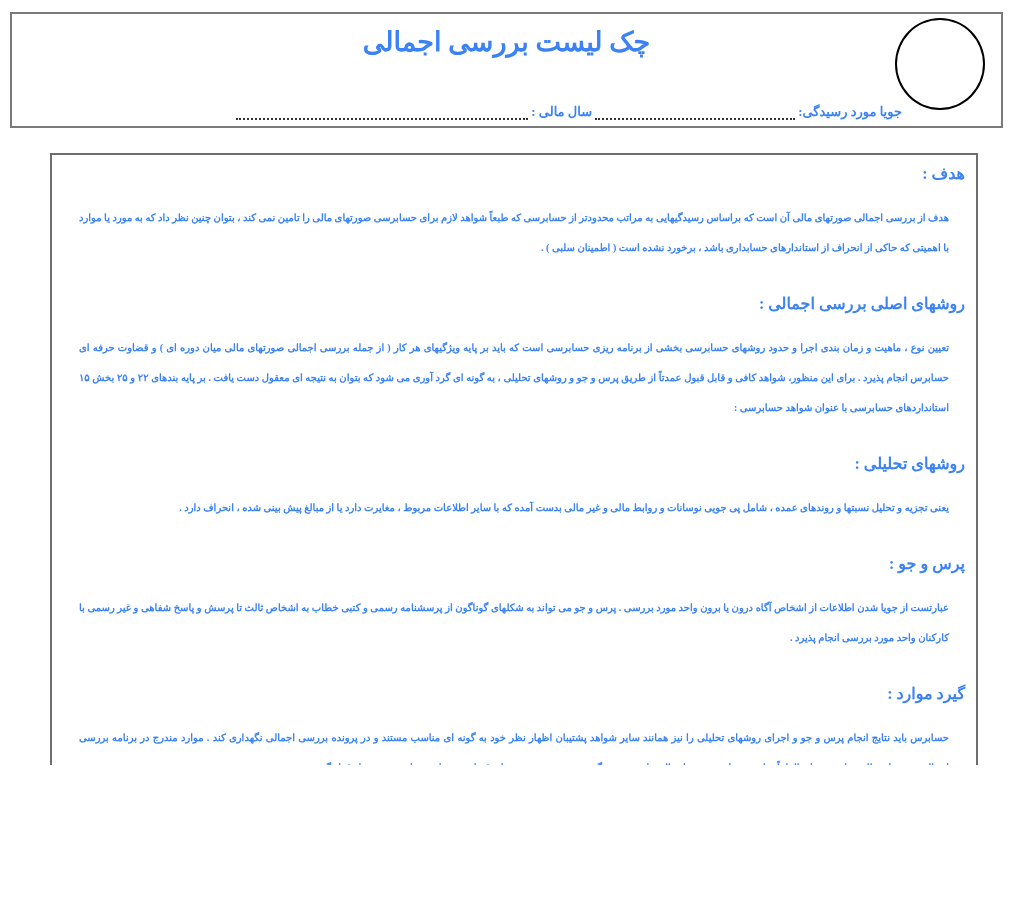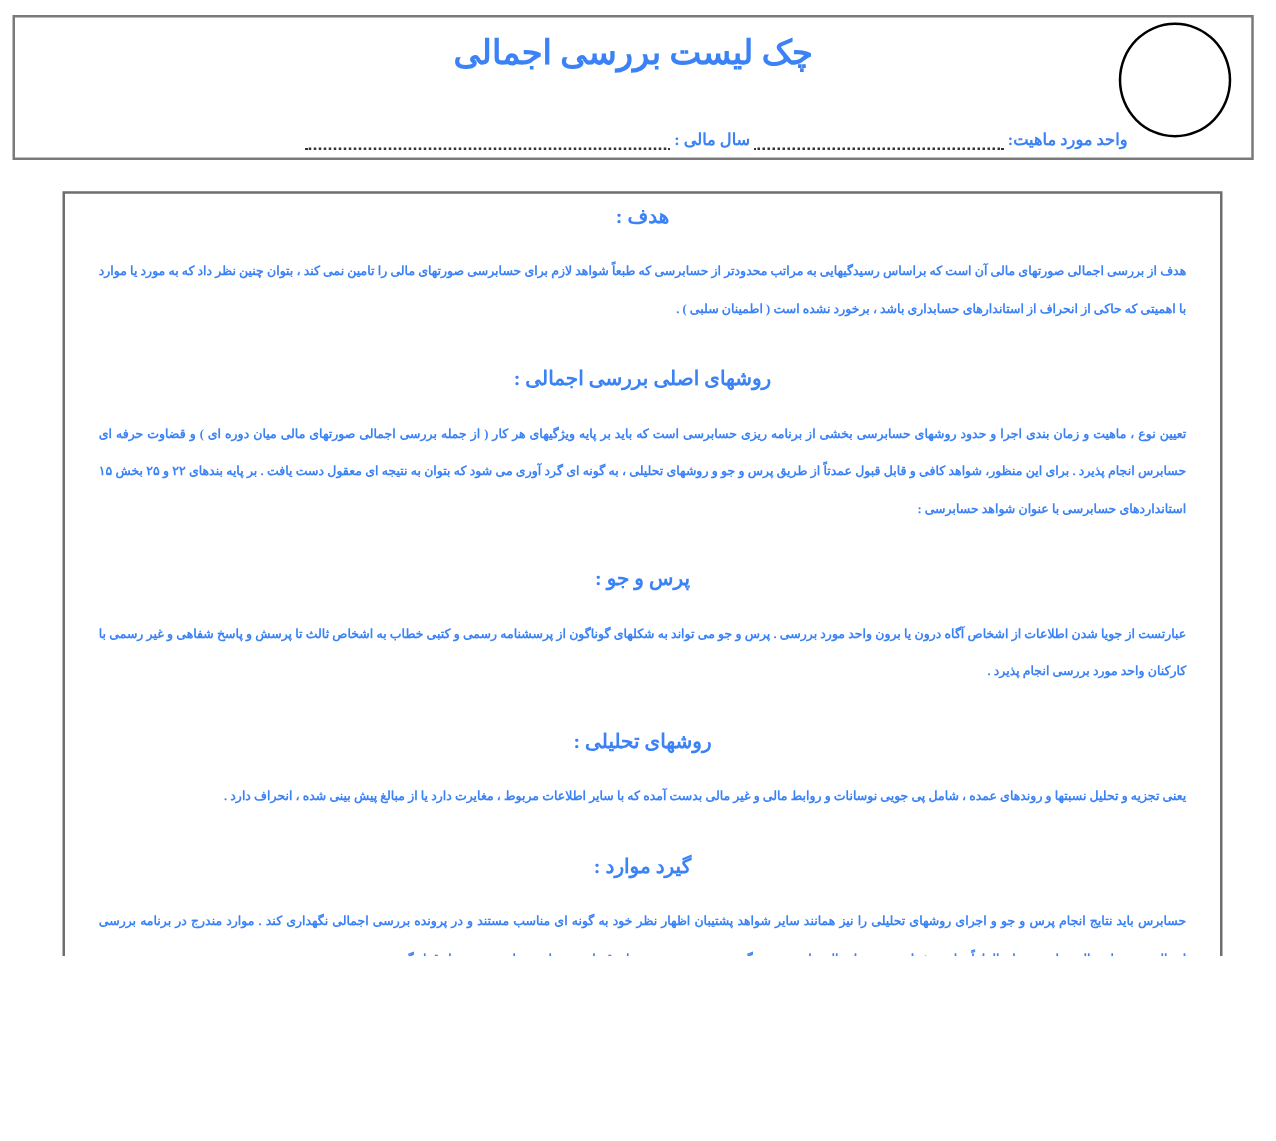--- a/index.html
+++ b/index.html
@@ -88,21 +88,21 @@
   }
   .doc-section { margin: 0; }
   .doc-section + .doc-section .section-heading {
     margin-top: 28px;
   }
   .section-heading {
     font-size: 16px;
     font-weight: bold;
     line-height: 26px;
     margin: 0 0 2px 0;
-    text-align: center;
+    text-align: right;
   }
   .section-body {
     margin: 16px;
     font-size: 10px;
     font-weight: bold;
     line-height: 30px;
     text-align: justify;
     text-justify: inter-word;
   }
 </style>
@@ -110,44 +110,44 @@
 <body>
 
 <div class="page">
 
   <div class="header-box">
     <div class="doc-title">چک لیست بررسی اجمالی</div>
 
     <div class="logo-circle"></div>
 
     <div class="fields-row">
-      <span class="field-label">واحد مورد ماهیت:</span>
+      <span class="field-label">جویا مورد رسیدگی:</span>
       <span class="fill-line unit"></span>
       <span class="field-label">سال مالی :</span>
       <span class="fill-line year"></span>
     </div>
   </div>
 
   <div class="main-box">
     <div id="sections-container">
         <section class="doc-section">
           <div class="section-heading">هدف :</div>
           <p class="section-body">هدف از بررسی اجمالی صورتهای مالی آن است که براساس رسیدگیهایی به مراتب محدودتر از حسابرسی که طبعاً شواهد لازم برای حسابرسی صورتهای مالی را تامین نمی کند ، بتوان چنین نظر داد که به مورد یا موارد با اهمیتی که حاکی از انحراف از استاندارهای حسابداری باشد ، برخورد نشده است ( اطمینان سلبی ) .</p>
         </section>
         <section class="doc-section">
           <div class="section-heading">روشهای اصلی بررسی اجمالی :</div>
           <p class="section-body">تعیین نوع ، ماهیت و زمان بندی اجرا و حدود روشهای حسابرسی بخشی از برنامه ریزی حسابرسی است که باید بر پایه ویژگیهای هر کار ( از جمله بررسی اجمالی صورتهای مالی میان دوره ای ) و قضاوت حرفه ای حسابرس انجام پذیرد . برای این منظور، شواهد کافی و قابل قبول عمدتاً از طریق پرس و جو و روشهای تحلیلی ، به گونه ای گرد آوری می شود که بتوان به نتیجه ای معقول دست یافت . بر پایه بندهای ۲۲ و ۲۵ بخش ۱۵ استانداردهای حسابرسی با عنوان شواهد حسابرسی :</p>
         </section>
         <section class="doc-section">
+          <div class="section-heading">روشهای تحلیلی :</div>
+          <p class="section-body">یعنی تجزیه و تحلیل نسبتها و روندهای عمده ، شامل پی جویی نوسانات و روابط مالی و غیر مالی بدست آمده که با سایر اطلاعات مربوط ، مغایرت دارد یا از مبالغ پیش بینی شده ، انحراف دارد .</p>
+        </section>
+        <section class="doc-section">
           <div class="section-heading">پرس و جو :</div>
           <p class="section-body">عبارتست از جویا شدن اطلاعات از اشخاص آگاه درون یا برون واحد مورد بررسی . پرس و جو می تواند به شکلهای گوناگون از پرسشنامه رسمی و کتبی خطاب به اشخاص ثالث تا پرسش و پاسخ شفاهی و غیر رسمی با کارکنان واحد مورد بررسی انجام پذیرد .</p>
-        </section>
-        <section class="doc-section">
-          <div class="section-heading">روشهای تحلیلی :</div>
-          <p class="section-body">یعنی تجزیه و تحلیل نسبتها و روندهای عمده ، شامل پی جویی نوسانات و روابط مالی و غیر مالی بدست آمده که با سایر اطلاعات مربوط ، مغایرت دارد یا از مبالغ پیش بینی شده ، انحراف دارد .</p>
         </section>
         <section class="doc-section">
           <div class="section-heading">گیرد موارد :</div>
           <p class="section-body">حسابرس باید نتایج انجام پرس و جو و اجرای روشهای تحلیلی را نیز همانند سایر شواهد پشتیبان اظهار نظر خود به گونه ای مناسب مستند و در پرونده بررسی اجمالی نگهداری کند . موارد مندرج در برنامه بررسی اجمالی صورتهای مالی میان دوره ای الزاماً تمام روشهای بررسی اجمالی را در بر نمی گیرد و حسب مورد و بر پایه قضاوت حسابرس باید مورد تعدیل قرار گیرد .</p>
         </section>
       </div>
   </div>
 
 </div>
 

